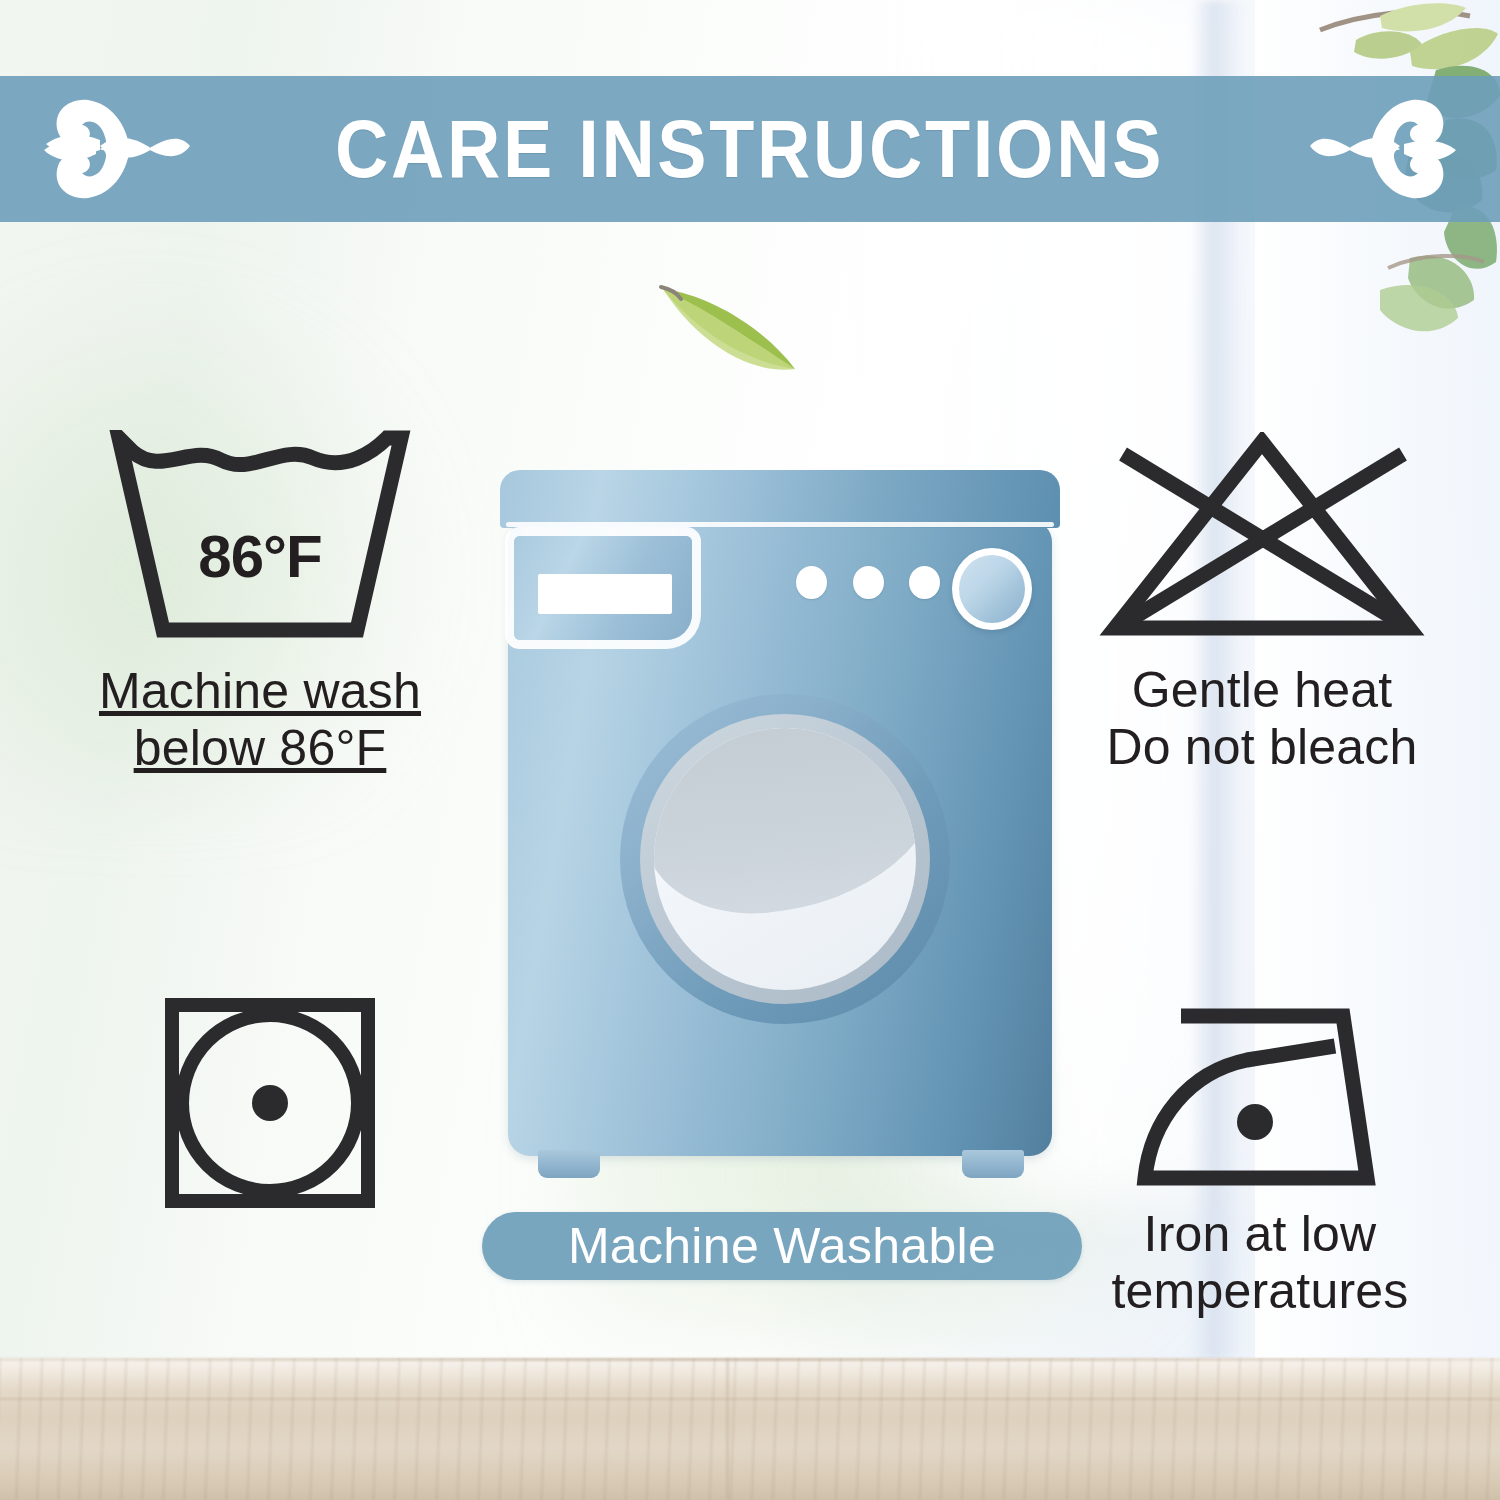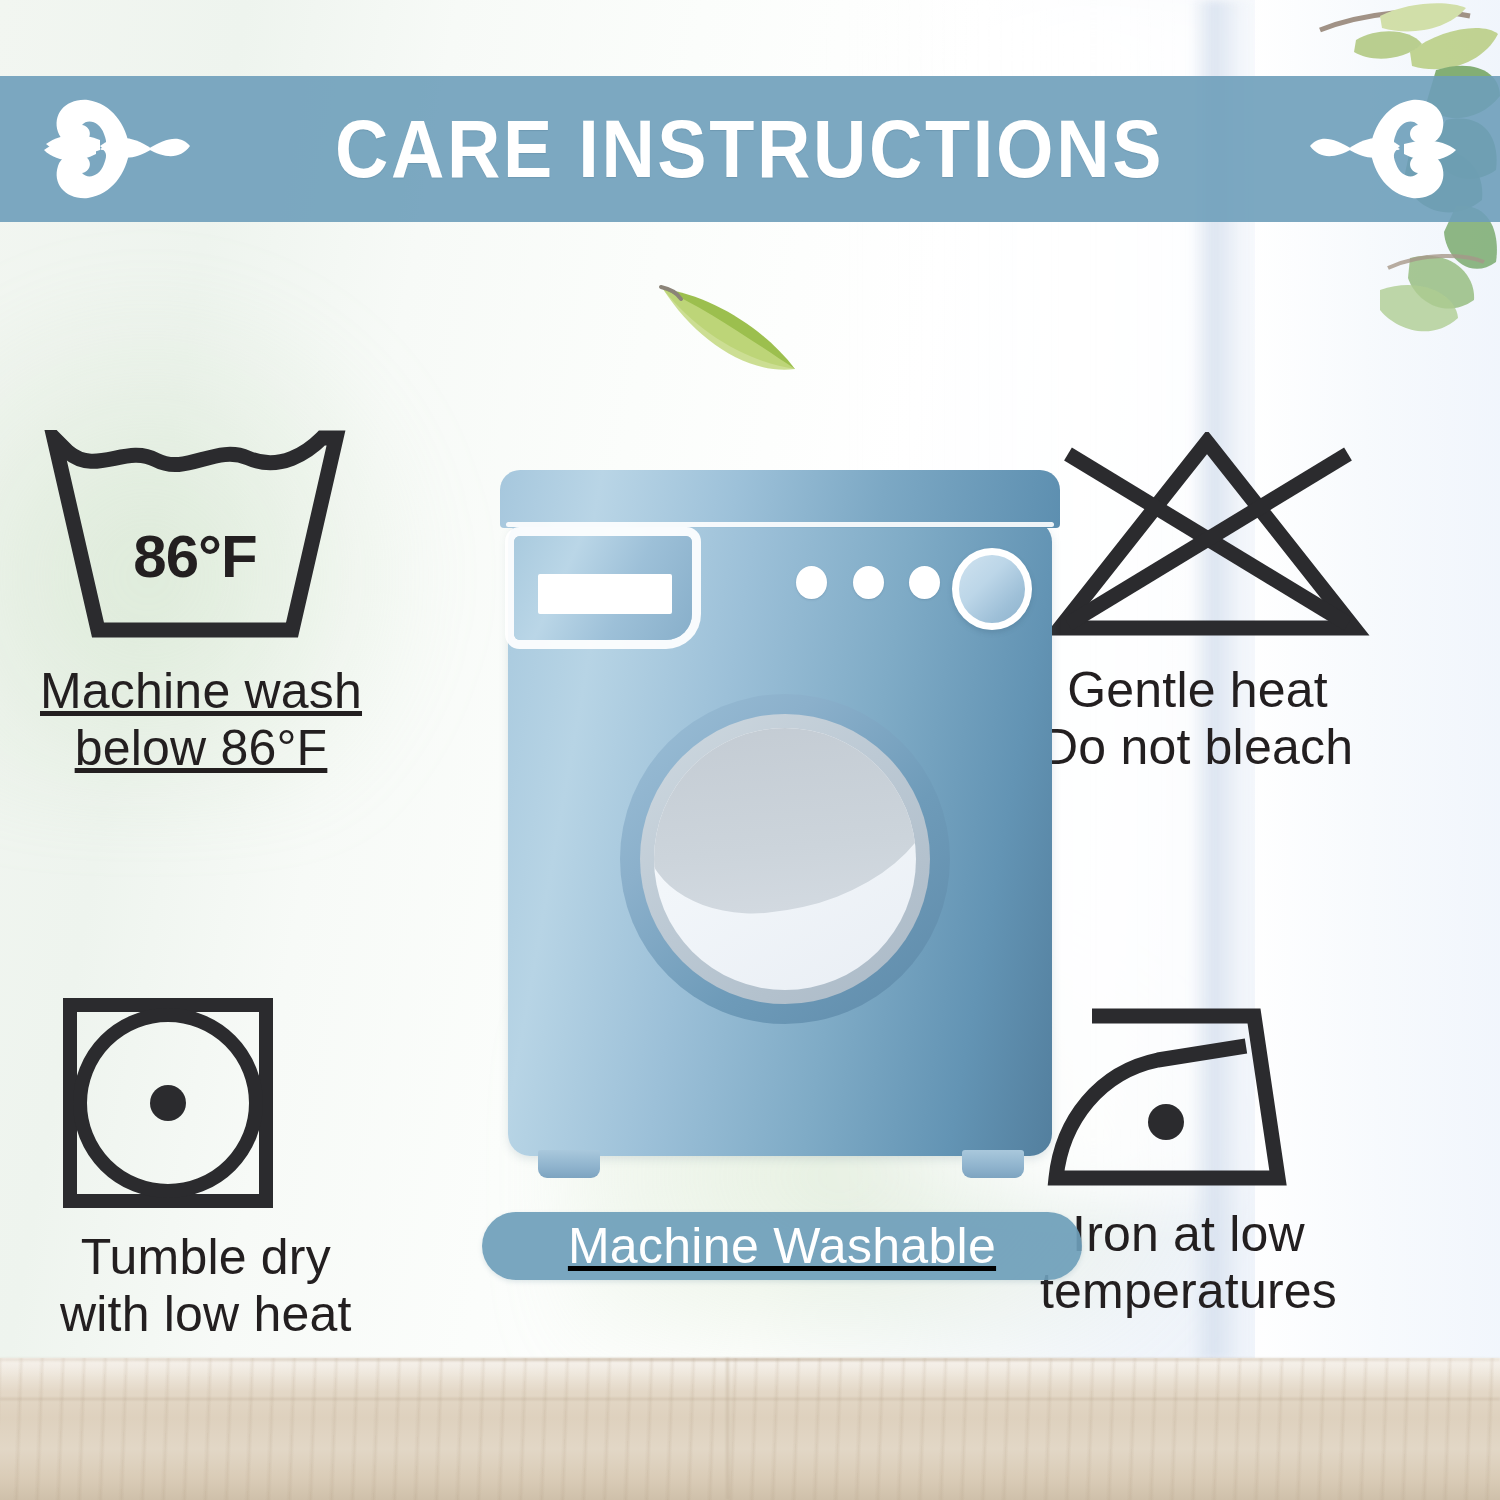--- a/index.html
+++ b/index.html
@@ -84,21 +84,21 @@
     transform:scaleX(.90);
     font-family:"Liberation Sans","DejaVu Sans",sans-serif;
     white-space:nowrap;
     text-shadow:0 1px 1px rgba(70,110,135,.25);
   }
   .orn{position:absolute;top:50%;transform:translateY(-50%);width:150px;height:110px;}
   .orn-left{left:42px;}
   .orn-right{right:42px;transform:translateY(-50%) scaleX(-1);}
 
   
-  .cell{position:absolute;display:flex;flex-direction:column;align-items:flex-start;}
+  .cell{position:absolute;display:flex;flex-direction:column;align-items:center;}
   .cell .sym{display:block;}
   .cap{
     text-align:center;color:#231f20;
     font-size:50px;line-height:1.14;font-weight:400;letter-spacing:.2px;
     font-family:"Liberation Sans","DejaVu Sans",sans-serif;
     white-space:pre-line;
   }
   #cell-wash{left:40px;top:430px;width:440px;}
   #cell-wash .cap{margin-top:18px;text-decoration:underline;}
   #cell-bleach{left:1042px;top:432px;width:440px;}
@@ -167,21 +167,20 @@
   .w-foot-l{left:38px;}
   .w-foot-r{left:462px;}
 
   
   .badge{
     position:absolute;left:482px;top:1212px;width:600px;height:68px;
     background:rgba(110,158,186,.92);
     border-radius:34px;
     display:flex;align-items:center;justify-content:center;
     box-shadow:0 2px 5px rgba(90,125,150,.18);
-    text-decoration:underline;
   }
   .badge-label{color:#ffffff;font-size:50px;line-height:1;font-weight:400;letter-spacing:.3px;white-space:nowrap;}
 </style>
 </head>
 <body>
 
 <div class="stage">
 
   <div class="bg">
     <div class="bg-base"></div>
@@ -278,22 +277,20 @@
   </div>
 
   <div class="cell" id="cell-dry">
     <div>
       <svg class="sym" width="216" height="216" viewBox="0 0 216 216" aria-hidden="true">
         <rect x="10" y="10" width="196" height="196" fill="none" stroke="#2b2b2e" stroke-width="14"></rect>
         <circle cx="108" cy="108" r="88" fill="none" stroke="#2b2b2e" stroke-width="14"></circle>
         <circle cx="108" cy="108" r="18" fill="#2b2b2e"></circle>
       </svg>
     </div>
-    <div class="cap">Tumble dry
-with low heat</div>
   </div>
 
   <div class="cell" id="cell-iron">
     <div>
       <svg class="sym" width="262" height="196" viewBox="0 0 262 196" aria-hidden="true">
         <path d="M52 16 L214 16 L238 178 L16 178 C22 120 60 72 118 60 L206 46" fill="none" stroke="#2b2b2e" stroke-width="15" stroke-linejoin="miter" stroke-linecap="butt"></path>
         <circle cx="126" cy="122" r="18" fill="#2b2b2e"></circle>
       </svg>
     </div>
     <div class="cap">Iron at low

